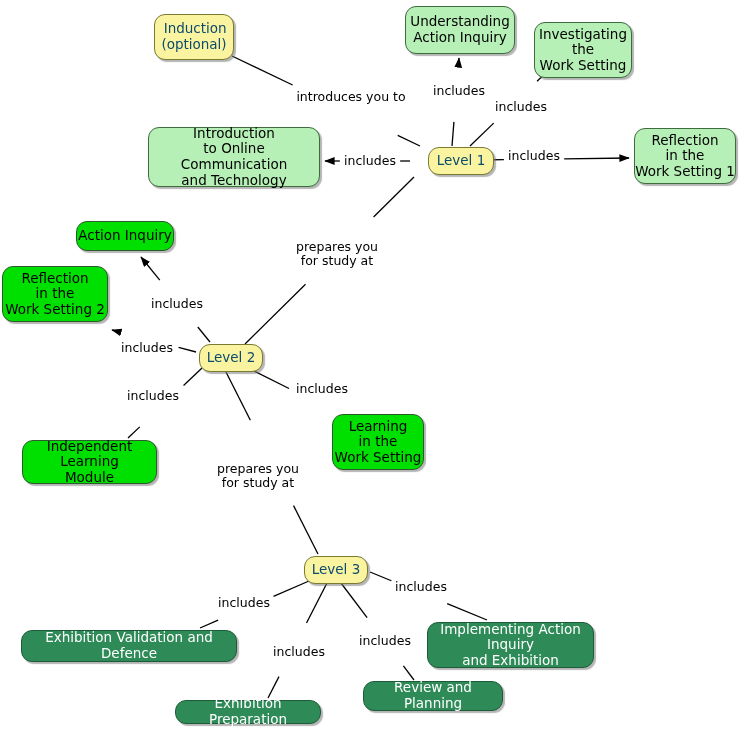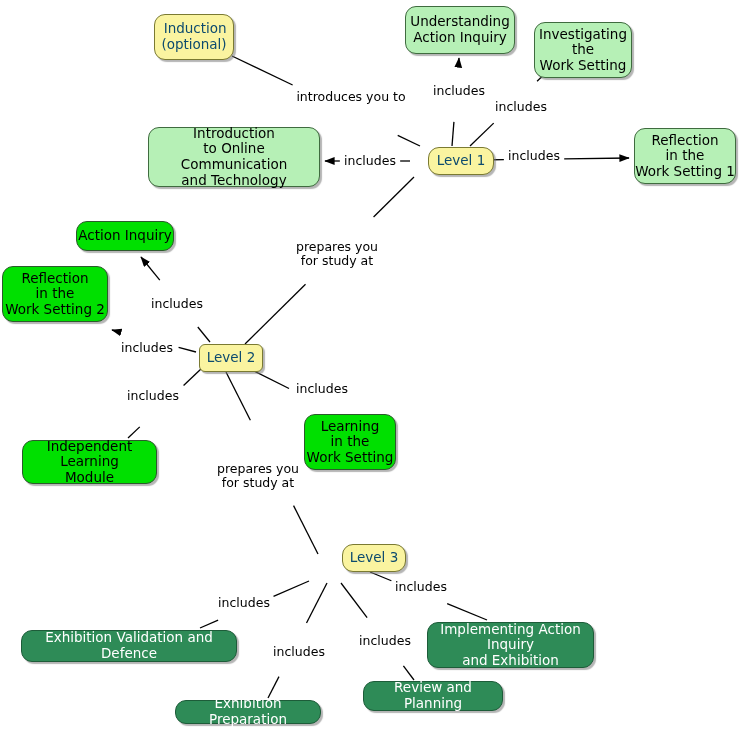--- a/index.html
+++ b/index.html
@@ -130,27 +130,27 @@
 to Online Communication
 and Technology</div>
       <div class="node node-level" style="left: 412px; top: 147px; width: 66px; height: 28px; margin-left: 16px;">Level 1</div>
       <div class="node node-pale" style="left: 634px; top: 128px; width: 102px; height: 56px;">Reflection
 in the
 Work Setting 1</div>
       <div class="node node-bright" style="left: 76px; top: 221px; width: 98px; height: 30px;">Action Inquiry</div>
       <div class="node node-bright" style="left: 2px; top: 266px; width: 106px; height: 56px;">Reflection
 in the
 Work Setting 2</div>
-      <div class="node node-level" style="left: 199px; top: 344px; width: 64px; height: 28px; border-radius: 6px;">Level 2</div>
-      <div class="node node-bright" style="left: 304px; top: 414px; width: 92px; height: 56px; text-align: center;">Learning
+      <div class="node node-level" style="left: 199px; top: 344px; width: 64px; height: 28px;">Level 2</div>
+      <div class="node node-bright" style="left: 332px; top: 414px; width: 92px; height: 56px; text-align: center;">Learning
 in the
 Work Setting</div>
       <div class="node node-bright" style="left: 22px; top: 440px; width: 135px; height: 44px;">Independent Learning
 Module</div>
-      <div class="node node-level" style="left: 304px; top: 544px; width: 64px; height: 28px; margin-left: 38px;">Level 3</div>
+      <div class="node node-level" style="left: 304px; top: 556px; width: 64px; height: 28px;">Level 3</div>
       <div class="node node-dark" style="left: 21px; top: 630px; width: 216px; height: 32px;">Exhibition Validation and Defence</div>
       <div class="node node-dark" style="left: 427px; top: 622px; width: 167px; height: 46px;">Implementing Action Inquiry
 and Exhibition</div>
       <div class="node node-dark" style="left: 175px; top: 700px; width: 146px; height: 24px;">Exhibition Preparation</div>
       <div class="node node-dark" style="left: 363px; top: 681px; width: 140px; height: 30px;">Review and Planning</div>
     </div>
   <div id="label-layer">
       <div class="edge-label" style="left: 295px; top: 90px; width: 112px;">introduces you to</div>
       <div class="edge-label" style="left: 430px; top: 84px; width: 58px;">includes</div>
       <div class="edge-label" style="left: 492px; top: 100px; width: 58px;">includes</div>

